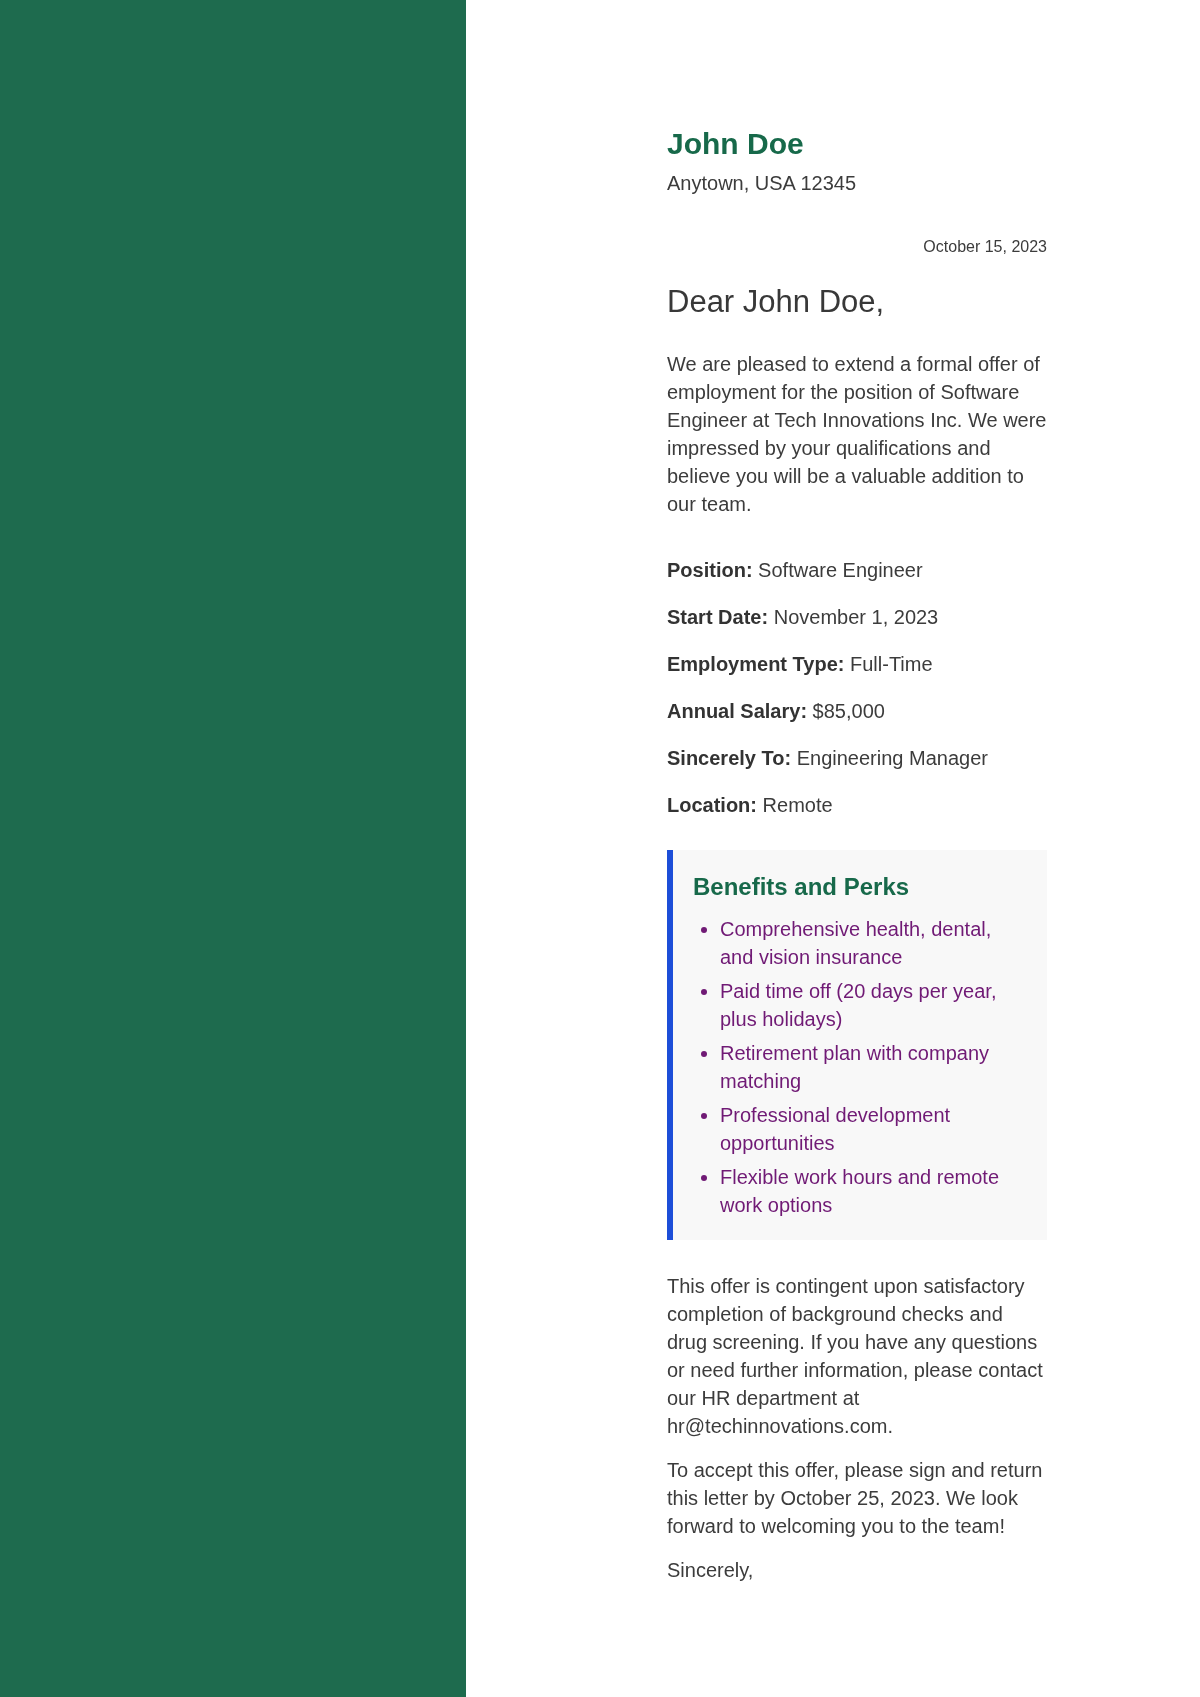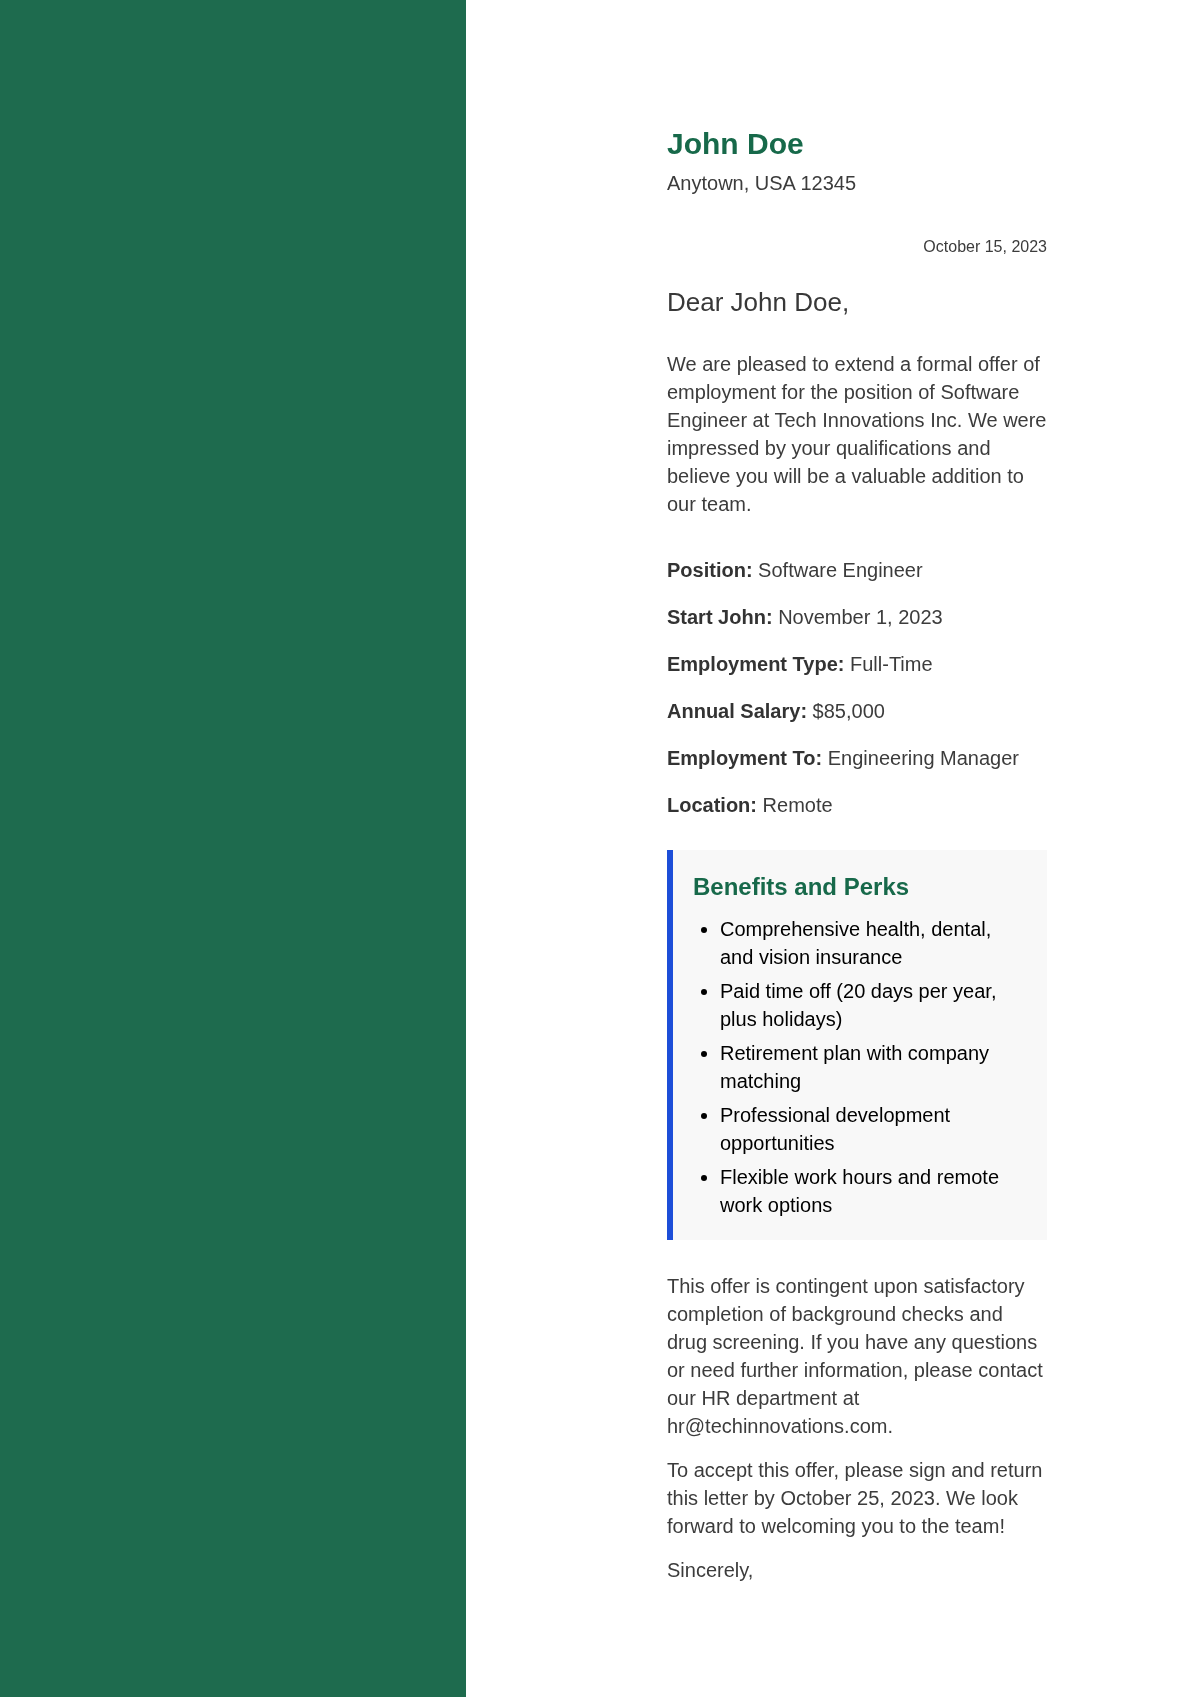--- a/index.html
+++ b/index.html
@@ -49,21 +49,21 @@
   }
   .date {
     margin: 40px 0 0 0;
     font-size: 16px;
     line-height: 23px;
     text-align: right;
     color: #3c3c3c;
   }
   .salutation {
     margin: 28px 0 0 0;
-    font-size: 26px;
+    font-size: 31px;
     line-height: 32px;
     color: #383838;
   }
   .para {
     margin: 32px 0 0 0;
     font-size: 20px;
     line-height: 28px;
     color: #3c3c3c;
   }
   .para.acceptance,
@@ -100,21 +100,21 @@
     color: #17694a;
   }
   .benefits-list {
     margin: 14px 0 0 0;
     padding: 0 0 0 27px;
     list-style: disc;
   }
   .benefits-list li {
     font-size: 20px;
     line-height: 28px;
-    color: #000000;
+    color: #701a75;
   }
   .benefits-list li + li {
     margin-top: 6px;
   }
   .closing {
     font-size: 20px;
     line-height: 28px;
     color: #3c3c3c;
   }
 </style>
@@ -134,27 +134,27 @@
     </div>
 
     <div class="date">October 15, 2023</div>
 
     <div class="salutation">Dear John Doe,</div>
 
     <p class="para">We are pleased to extend a formal offer of employment for the position of Software Engineer at Tech Innovations Inc. We were impressed by your qualifications and believe you will be a valuable addition to our team.</p>
 
     <div class="details primary">
       <p class="detail-row"><strong>Position:</strong> <span>Software Engineer</span></p>
-      <p class="detail-row"><strong>Start John:</strong> <span>November 1, 2023</span></p>
+      <p class="detail-row"><strong>Start Date:</strong> <span>November 1, 2023</span></p>
       <p class="detail-row"><strong>Employment Type:</strong> <span>Full-Time</span></p>
     </div>
 
     <div class="details secondary">
       <p class="detail-row"><strong>Annual Salary:</strong> <span>$85,000</span></p>
-      <p class="detail-row"><strong>Employment To:</strong> <span>Engineering Manager</span></p>
+      <p class="detail-row"><strong>Sincerely To:</strong> <span>Engineering Manager</span></p>
       <p class="detail-row"><strong>Location:</strong> <span>Remote</span></p>
     </div>
 
     <section class="benefits-box">
       <h2 class="benefits-title">Benefits and Perks</h2>
       <ul class="benefits-list">
         <li>Comprehensive health, dental, and vision insurance</li>
         <li>Paid time off (20 days per year, plus holidays)</li>
         <li>Retirement plan with company matching</li>
         <li>Professional development opportunities</li>

